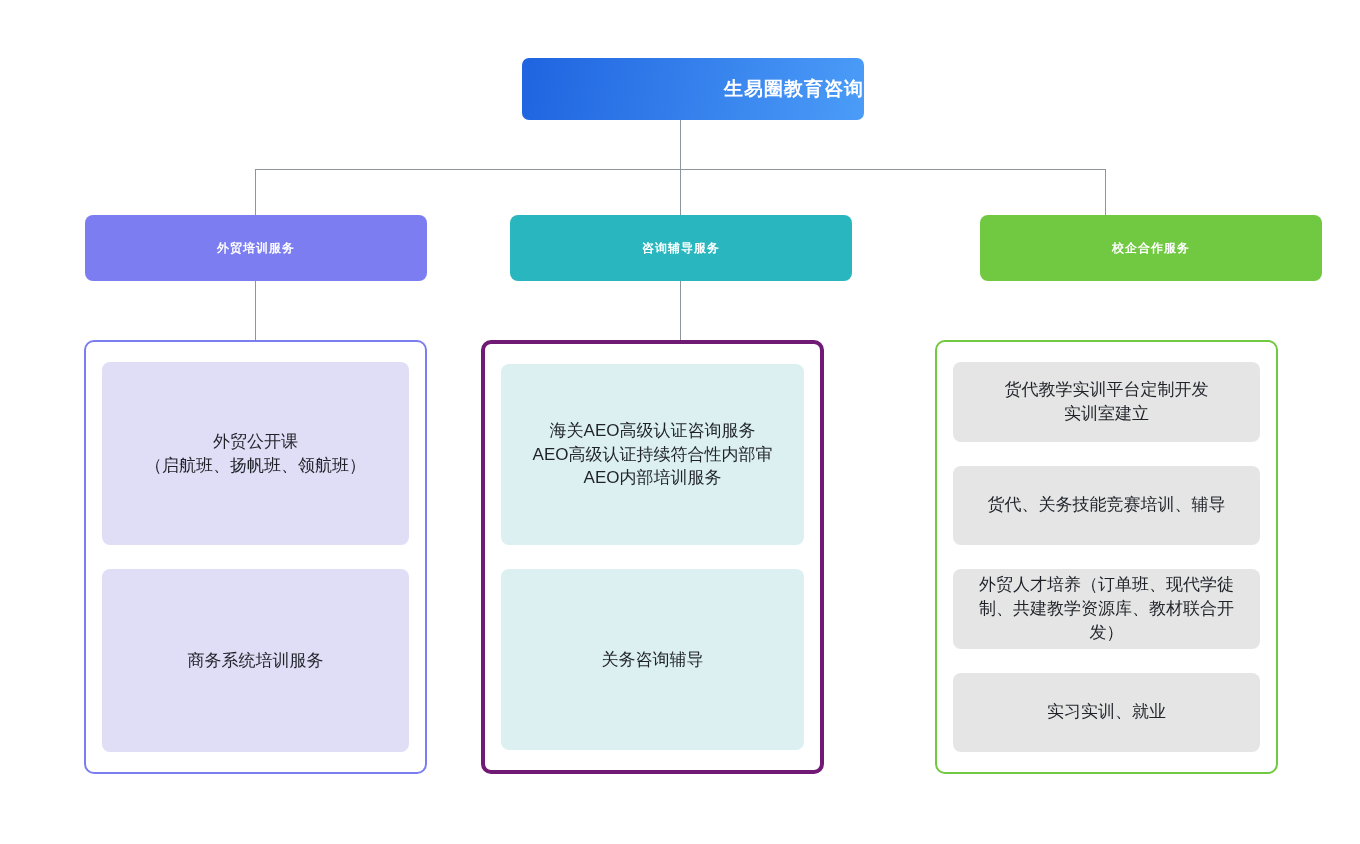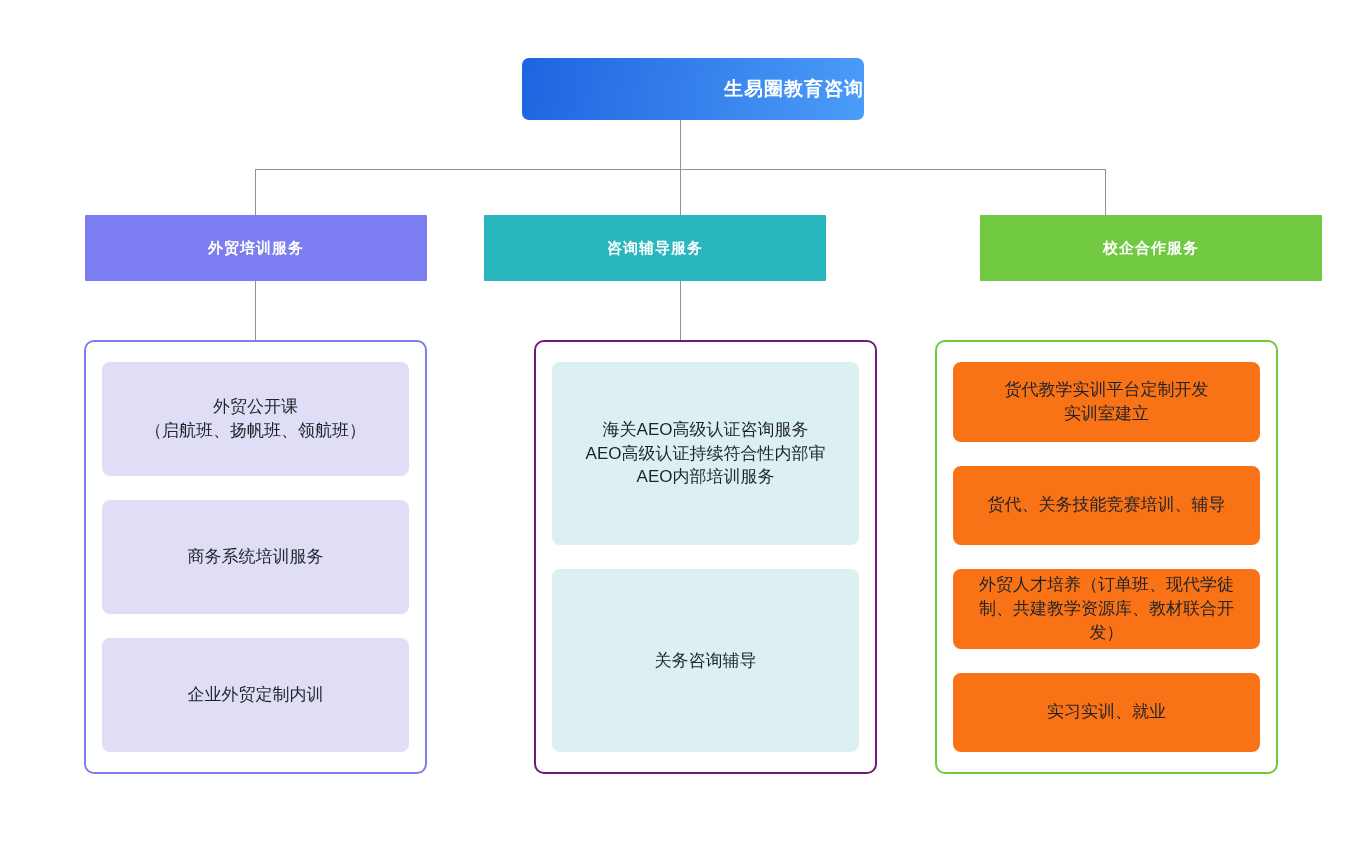--- a/index.html
+++ b/index.html
@@ -41,58 +41,58 @@
     font-size: 19px;
     font-weight: bold;
     letter-spacing: 1px;
     margin-left: 12px;
   }
   
   .branch-header {
     position: absolute;
     top: 215px;
     width: 342px; height: 66px;
-    border-radius: 1px;
+    border-radius: 8px;
     display: flex; align-items: center; justify-content: center;
     color: #ffffff;
-    font-size: 15px;
+    font-size: 12px;
     font-weight: bold;
     letter-spacing: 1px;
   }
   .branch-header.b1 { left: 85px;  background: #7c7df0; }
-  .branch-header.b2 { left: 484px; background: #29b6be; align-items: center; }
+  .branch-header.b2 { left: 510px; background: #29b6be; align-items: center; }
   .branch-header.b3 { left: 980px; background: #70c940; }
   
   .branch-panel {
     position: absolute;
     top: 340px;
     width: 343px; height: 434px;
     box-sizing: border-box;
     background: #ffffff;
     border-radius: 10px;
     padding: 20px 16px;
     display: flex;
     flex-direction: column;
     gap: 24px;
   }
   .branch-panel.b1 { left: 84px;  border: 2px solid #7c7df0; }
-  .branch-panel.b2 { left: 534px; border: 2px solid #701a75; }
+  .branch-panel.b2 { left: 481px; border: 4px solid #701a75; }
   .branch-panel.b3 { left: 935px; border: 2px solid #70c940; }
   
   .service-item {
     flex: 1 1 0;
     min-height: 0;
     border-radius: 8px;
     display: flex; align-items: center; justify-content: center;
     padding: 4px 10px;
     box-sizing: border-box;
   }
   .branch-panel.b1 .service-item { background: #e0def7; }
   .branch-panel.b2 .service-item { background: #dcf0f2; }
-  .branch-panel.b3 .service-item { background: #f97316; }
+  .branch-panel.b3 .service-item { background: #e5e5e5; }
   .service-item .txt {
     white-space: pre-line;
     text-align: center;
     color: #1f2329;
     font-size: 17px;
     line-height: 1.4;
   }
 </style>
 </head>
 <body>
@@ -122,23 +122,20 @@
   </div>
 
   <div class="branch-panel b1">
     <div class="service-item">
       <span class="txt">外贸公开课
 （启航班、扬帆班、领航班）</span>
     </div>
     <div class="service-item">
       <span class="txt">商务系统培训服务</span>
     </div>
-    <div class="service-item">
-      <span class="txt">企业外贸定制内训</span>
-    </div>
   </div>
 
   <div class="branch-panel b2">
     <div class="service-item">
       <span class="txt">海关AEO高级认证咨询服务
 AEO高级认证持续符合性内部审
 AEO内部培训服务</span>
     </div>
     <div class="service-item">
       <span class="txt">关务咨询辅导</span>

